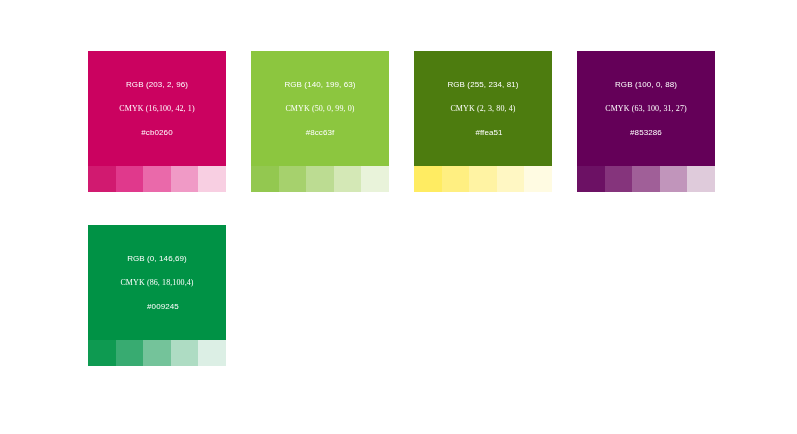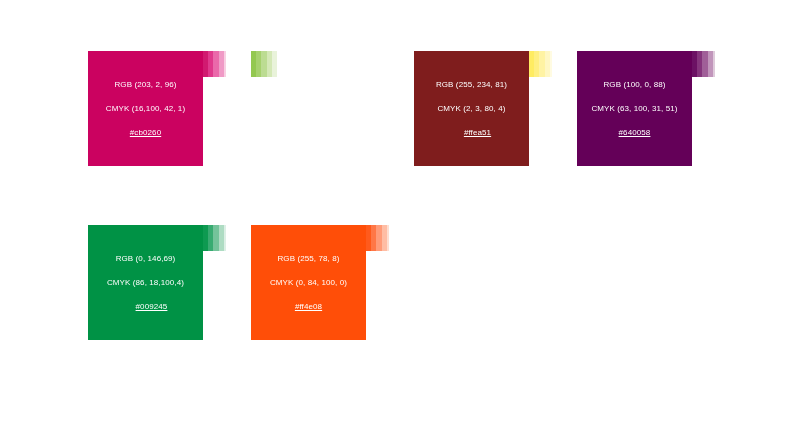--- a/index.html
+++ b/index.html
@@ -24,20 +24,21 @@
     display: grid;
     grid-template-columns: repeat(4, 138px);
     grid-template-rows: repeat(2, 141px);
     column-gap: 25px;
     row-gap: 33px;
   }
   .swatch-card {
     width: 138px;
     height: 141px;
     display: flex;
+    flex-direction: column;
     overflow: hidden;
   }
   .swatch-main {
     flex: 0 0 115px;
     height: 115px;
     display: flex;
     flex-direction: column;
     align-items: center;
     justify-content: center;
     box-sizing: border-box;
@@ -46,22 +47,22 @@
   .swatch-line {
     color: #ffffff;
     font-size: 8px;
     line-height: 10px;
     letter-spacing: 0.1px;
     text-align: center;
     white-space: nowrap;
     margin: 0;
   }
   .swatch-line.rgb-line { margin-bottom: 14px; }
-  .swatch-line.cmyk-line { margin-bottom: 14px; }
-  .swatch-line.hex-line { margin-bottom: 0; text-decoration: underline; }
+  .swatch-line.cmyk-line { margin-bottom: 14px; font-family: Liberation Serif, serif; }
+  .swatch-line.hex-line { margin-bottom: 0; }
   .tint-strip {
     flex: 0 0 26px;
     height: 26px;
     display: flex;
     width: 100%;
   }
   .tint-swatch {
     flex: 1 1 0;
     height: 100%;
   }
@@ -82,49 +83,54 @@
         <div class="tint-swatch" style="background: rgb(209, 26, 112);"></div>
         <div class="tint-swatch" style="background: rgb(224, 57, 140);"></div>
         <div class="tint-swatch" style="background: rgb(234, 105, 170);"></div>
         <div class="tint-swatch" style="background: rgb(240, 154, 198);"></div>
         <div class="tint-swatch" style="background: rgb(248, 207, 226);"></div>
       </div>
     </div>
 
 
     <div class="swatch-card">
+      <div class="swatch-main" style="background: rgb(140, 198, 63);">
+        <p class="swatch-line rgb-line" style="color: rgb(255, 255, 255);">RGB (140, 199, 63)</p>
+        <p class="swatch-line cmyk-line" style="color: rgb(255, 255, 255);">CMYK (50, 0, 99, 0)</p>
+        <p class="swatch-line hex-line" style="color: rgb(255, 255, 255);">#8cc63f</p>
+      </div>
       <div class="tint-strip">
         <div class="tint-swatch" style="background: rgb(147, 200, 80);"></div>
         <div class="tint-swatch" style="background: rgb(166, 209, 109);"></div>
         <div class="tint-swatch" style="background: rgb(188, 220, 146);"></div>
         <div class="tint-swatch" style="background: rgb(212, 232, 182);"></div>
         <div class="tint-swatch" style="background: rgb(233, 243, 218);"></div>
       </div>
     </div>
 
     <div class="swatch-card">
-      <div class="swatch-main" style="background: #7f1d1d;">
+      <div class="swatch-main" style="background: #4d7c0f;">
         <p class="swatch-line rgb-line" style="color: rgb(255, 255, 255);">RGB (255, 234, 81)</p>
         <p class="swatch-line cmyk-line" style="color: rgb(255, 255, 255);">CMYK (2, 3, 80, 4)</p>
         <p class="swatch-line hex-line" style="color: rgb(255, 255, 255); margin-left: 12px;">#ffea51</p>
       </div>
       <div class="tint-strip">
         <div class="tint-swatch" style="background: rgb(255, 236, 98);"></div>
         <div class="tint-swatch" style="background: rgb(255, 239, 129);"></div>
         <div class="tint-swatch" style="background: rgb(255, 243, 163);"></div>
         <div class="tint-swatch" style="background: rgb(255, 247, 195);"></div>
         <div class="tint-swatch" style="background: rgb(255, 251, 226);"></div>
       </div>
     </div>
 
     <div class="swatch-card">
       <div class="swatch-main" style="background: rgb(100, 0, 88);">
         <p class="swatch-line rgb-line" style="color: rgb(255, 255, 255);">RGB (100, 0, 88)</p>
-        <p class="swatch-line cmyk-line" style="color: rgb(255, 255, 255);">CMYK (63, 100, 31, 51)</p>
-        <p class="swatch-line hex-line" style="color: rgb(255, 255, 255);">#640058</p>
+        <p class="swatch-line cmyk-line" style="color: rgb(255, 255, 255);">CMYK (63, 100, 31, 27)</p>
+        <p class="swatch-line hex-line" style="color: rgb(255, 255, 255);">#853286</p>
       </div>
       <div class="tint-strip">
         <div class="tint-swatch" style="background: rgb(108, 17, 100);"></div>
         <div class="tint-swatch" style="background: rgb(133, 52, 124);"></div>
         <div class="tint-swatch" style="background: rgb(160, 95, 152);"></div>
         <div class="tint-swatch" style="background: rgb(193, 149, 187);"></div>
         <div class="tint-swatch" style="background: rgb(223, 203, 219);"></div>
       </div>
     </div>
 
@@ -137,29 +143,15 @@
       </div>
       <div class="tint-strip">
         <div class="tint-swatch" style="background: rgb(14, 154, 81);"></div>
         <div class="tint-swatch" style="background: rgb(56, 171, 113);"></div>
         <div class="tint-swatch" style="background: rgb(116, 195, 154);"></div>
         <div class="tint-swatch" style="background: rgb(174, 220, 195);"></div>
         <div class="tint-swatch" style="background: rgb(220, 239, 229);"></div>
       </div>
     </div>
 
-    <div class="swatch-card">
-      <div class="swatch-main" style="background: rgb(255, 78, 8);">
-        <p class="swatch-line rgb-line" style="color: rgb(255, 255, 255);">RGB (255, 78, 8)</p>
-        <p class="swatch-line cmyk-line" style="color: rgb(255, 255, 255);">CMYK (0, 84, 100, 0)</p>
-        <p class="swatch-line hex-line" style="color: rgb(255, 255, 255);">#ff4e08</p>
-      </div>
-      <div class="tint-strip">
-        <div class="tint-swatch" style="background: rgb(255, 90, 28);"></div>
-        <div class="tint-swatch" style="background: rgb(255, 119, 70);"></div>
-        <div class="tint-swatch" style="background: rgb(255, 155, 120);"></div>
-        <div class="tint-swatch" style="background: rgb(255, 189, 164);"></div>
-        <div class="tint-swatch" style="background: rgb(255, 222, 208);"></div>
-      </div>
-    </div>
 
   </div>
 </div>
 
 </body></html>

